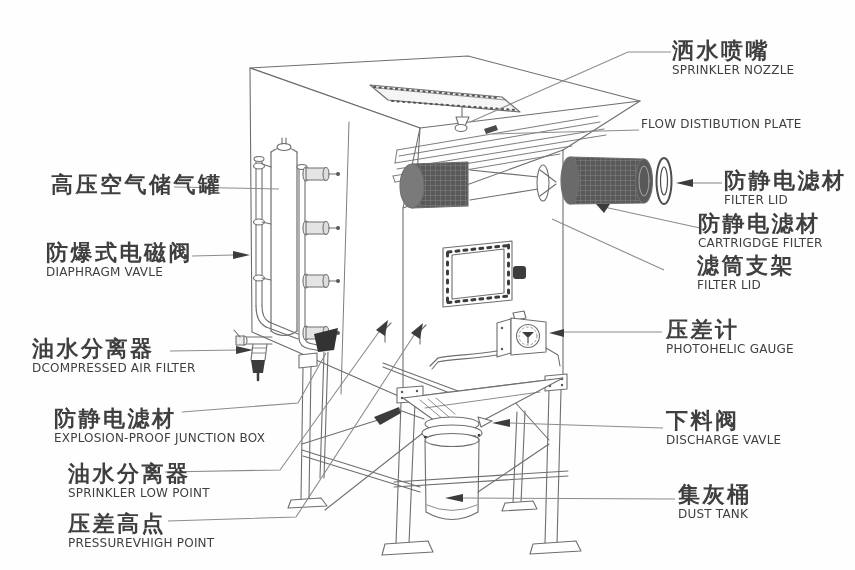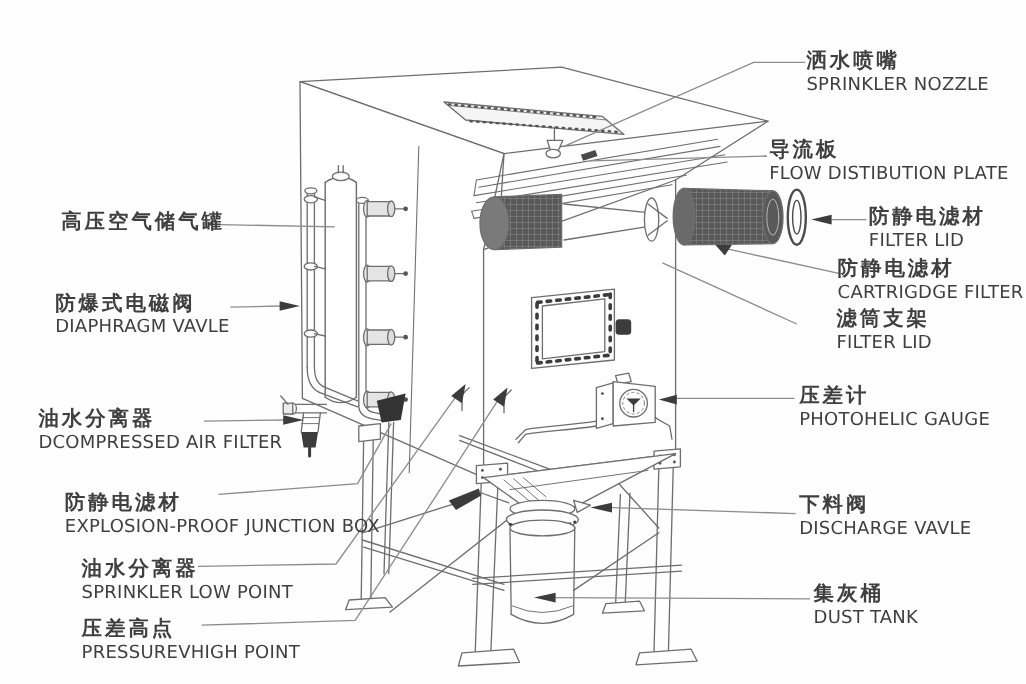--- a/index.html
+++ b/index.html
@@ -2,22 +2,22 @@
 <html><head>
 <meta charset="utf-8">
 <style>
   html,body{margin:0;padding:0;background:#e8e8e8;}
   #stage{
     position:relative;width:855px;height:570px;background:#fefefe;
     font-family:"DejaVu Sans",sans-serif;overflow:hidden;
   }
   #drawing{position:absolute;left:0;top:0;}
   .label{position:absolute;color:#3f3f3f;white-space:nowrap;}
-  .label .cn{font-size:17px;font-weight:700;letter-spacing:2.5px;line-height:20px;}
-  .label .en{font-size:15px;font-weight:500;letter-spacing:0.2px;line-height:15px;margin-top:2px;}
+  .label .cn{font-size:22px;font-weight:700;letter-spacing:2.5px;line-height:20px;}
+  .label .en{font-size:12px;font-weight:500;letter-spacing:0.2px;line-height:15px;margin-top:2px;}
   
   .lbl-l0{left:32px;top:175px;margin-left:19px;}
   .lbl-l1{left:46px;top:243px;}
   .lbl-l2{left:32px;top:339px;}
   .lbl-l3{left:54px;top:409px;}
   .lbl-l4{left:68px;top:464px;}
   .lbl-l5{left:68px;top:514px;}
   
   .lbl-r0{left:672px;top:41px;}
   .lbl-r1{left:641px;top:115px;}
@@ -303,21 +303,20 @@
   <div class="label lbl-l5">
     <div class="cn">压差高点</div>
     <div class="en">PRESSUREVHIGH POINT</div>
   </div>
 
   <div class="label lbl-r0">
     <div class="cn">洒水喷嘴</div>
     <div class="en">SPRINKLER NOZZLE</div>
   </div>
   <div class="label lbl-r1">
-    <div class="cn">导流板</div>
     <div class="en">FLOW DISTIBUTION PLATE</div>
   </div>
   <div class="label lbl-r2">
     <div class="cn">防静电滤材</div>
     <div class="en">FILTER LID</div>
   </div>
   <div class="label lbl-r3">
     <div class="cn">防静电滤材</div>
     <div class="en">CARTRIGDGE FILTER</div>
   </div>

